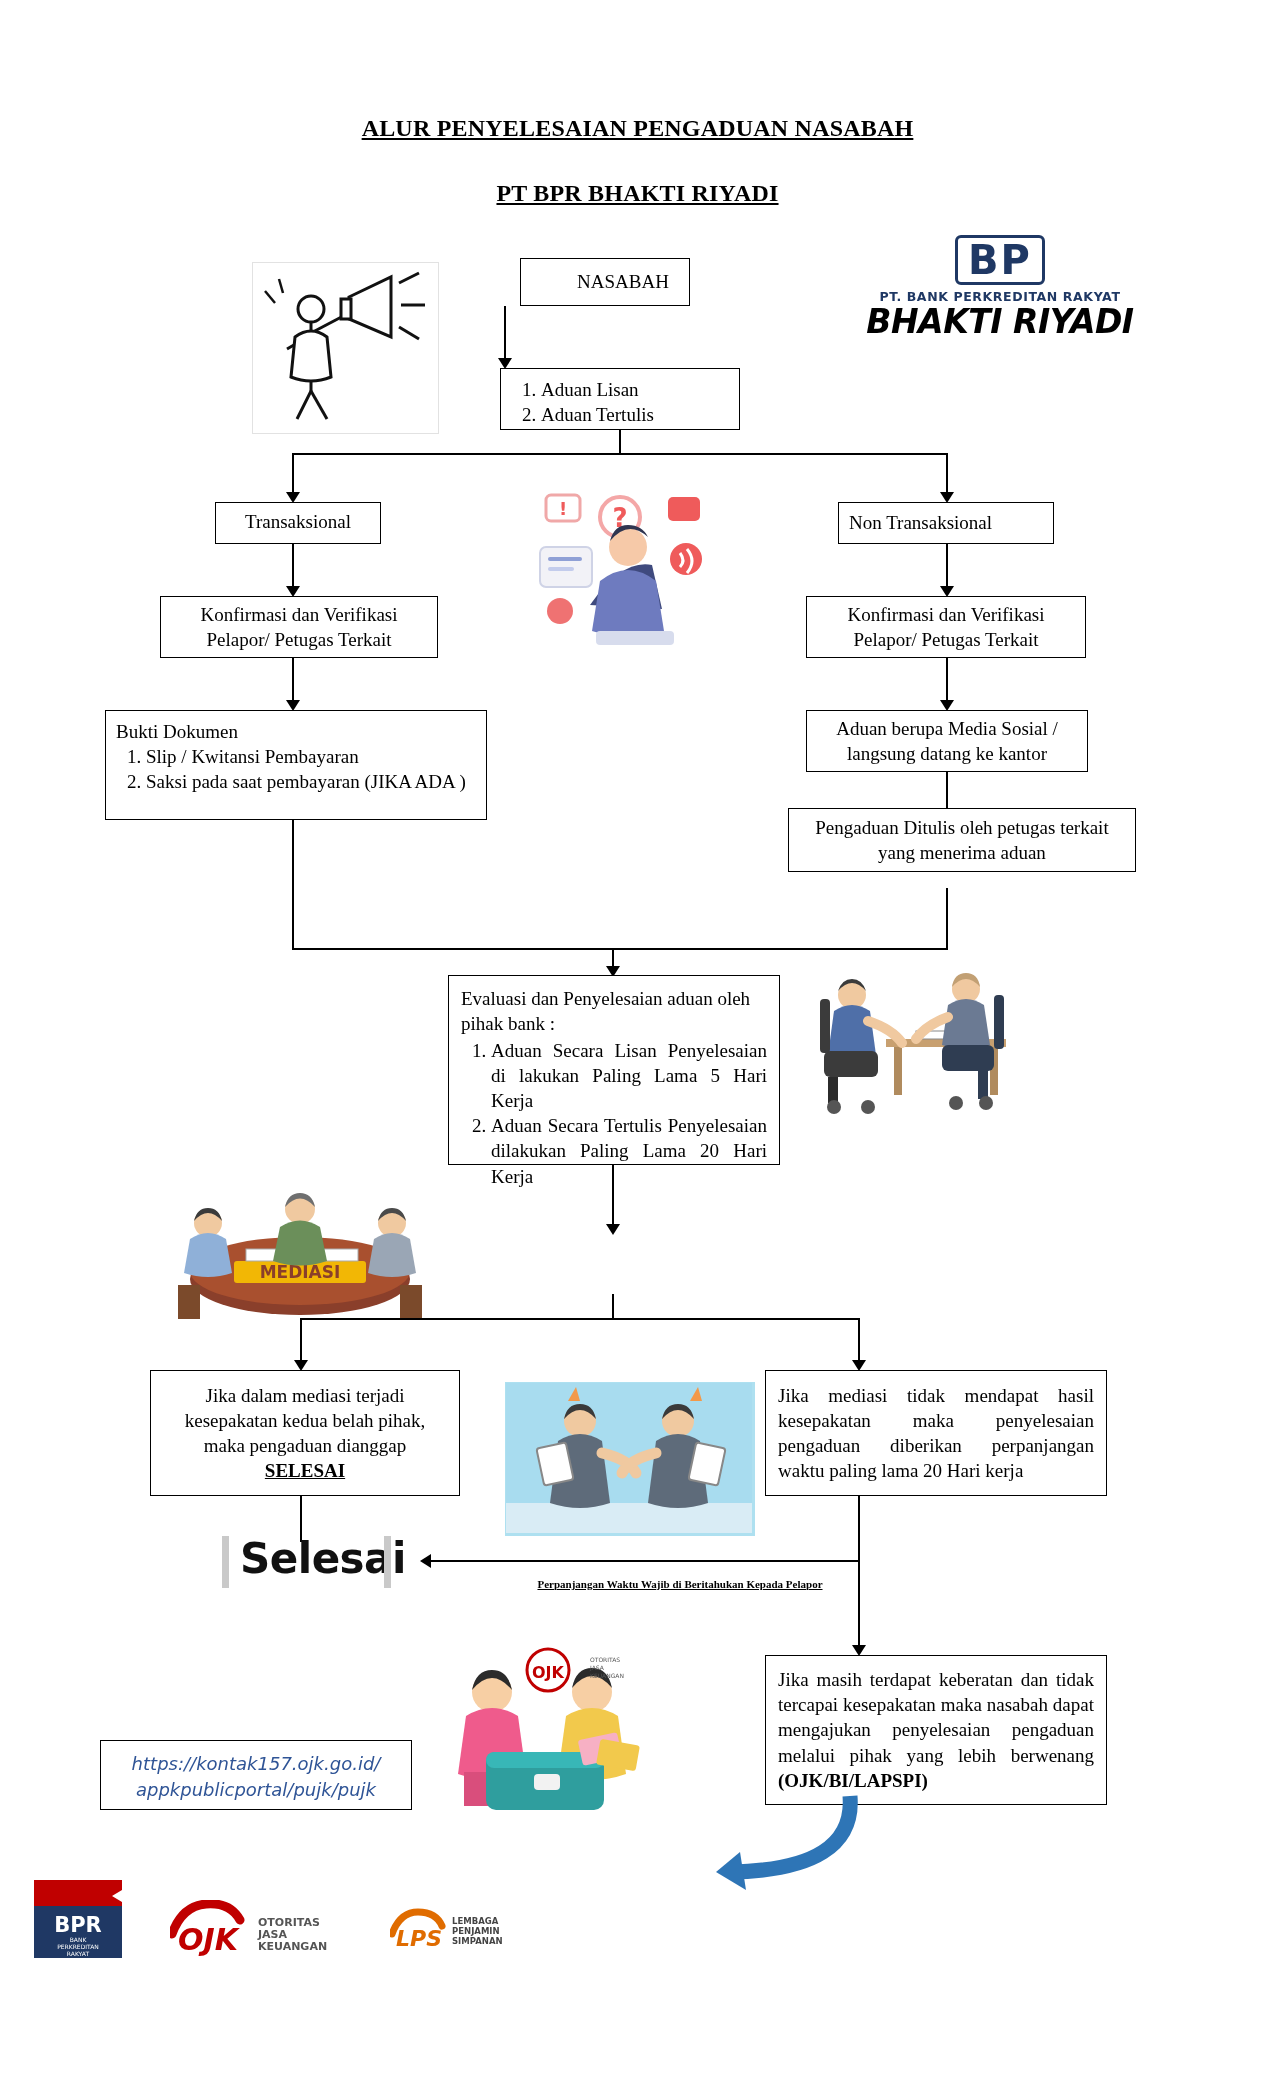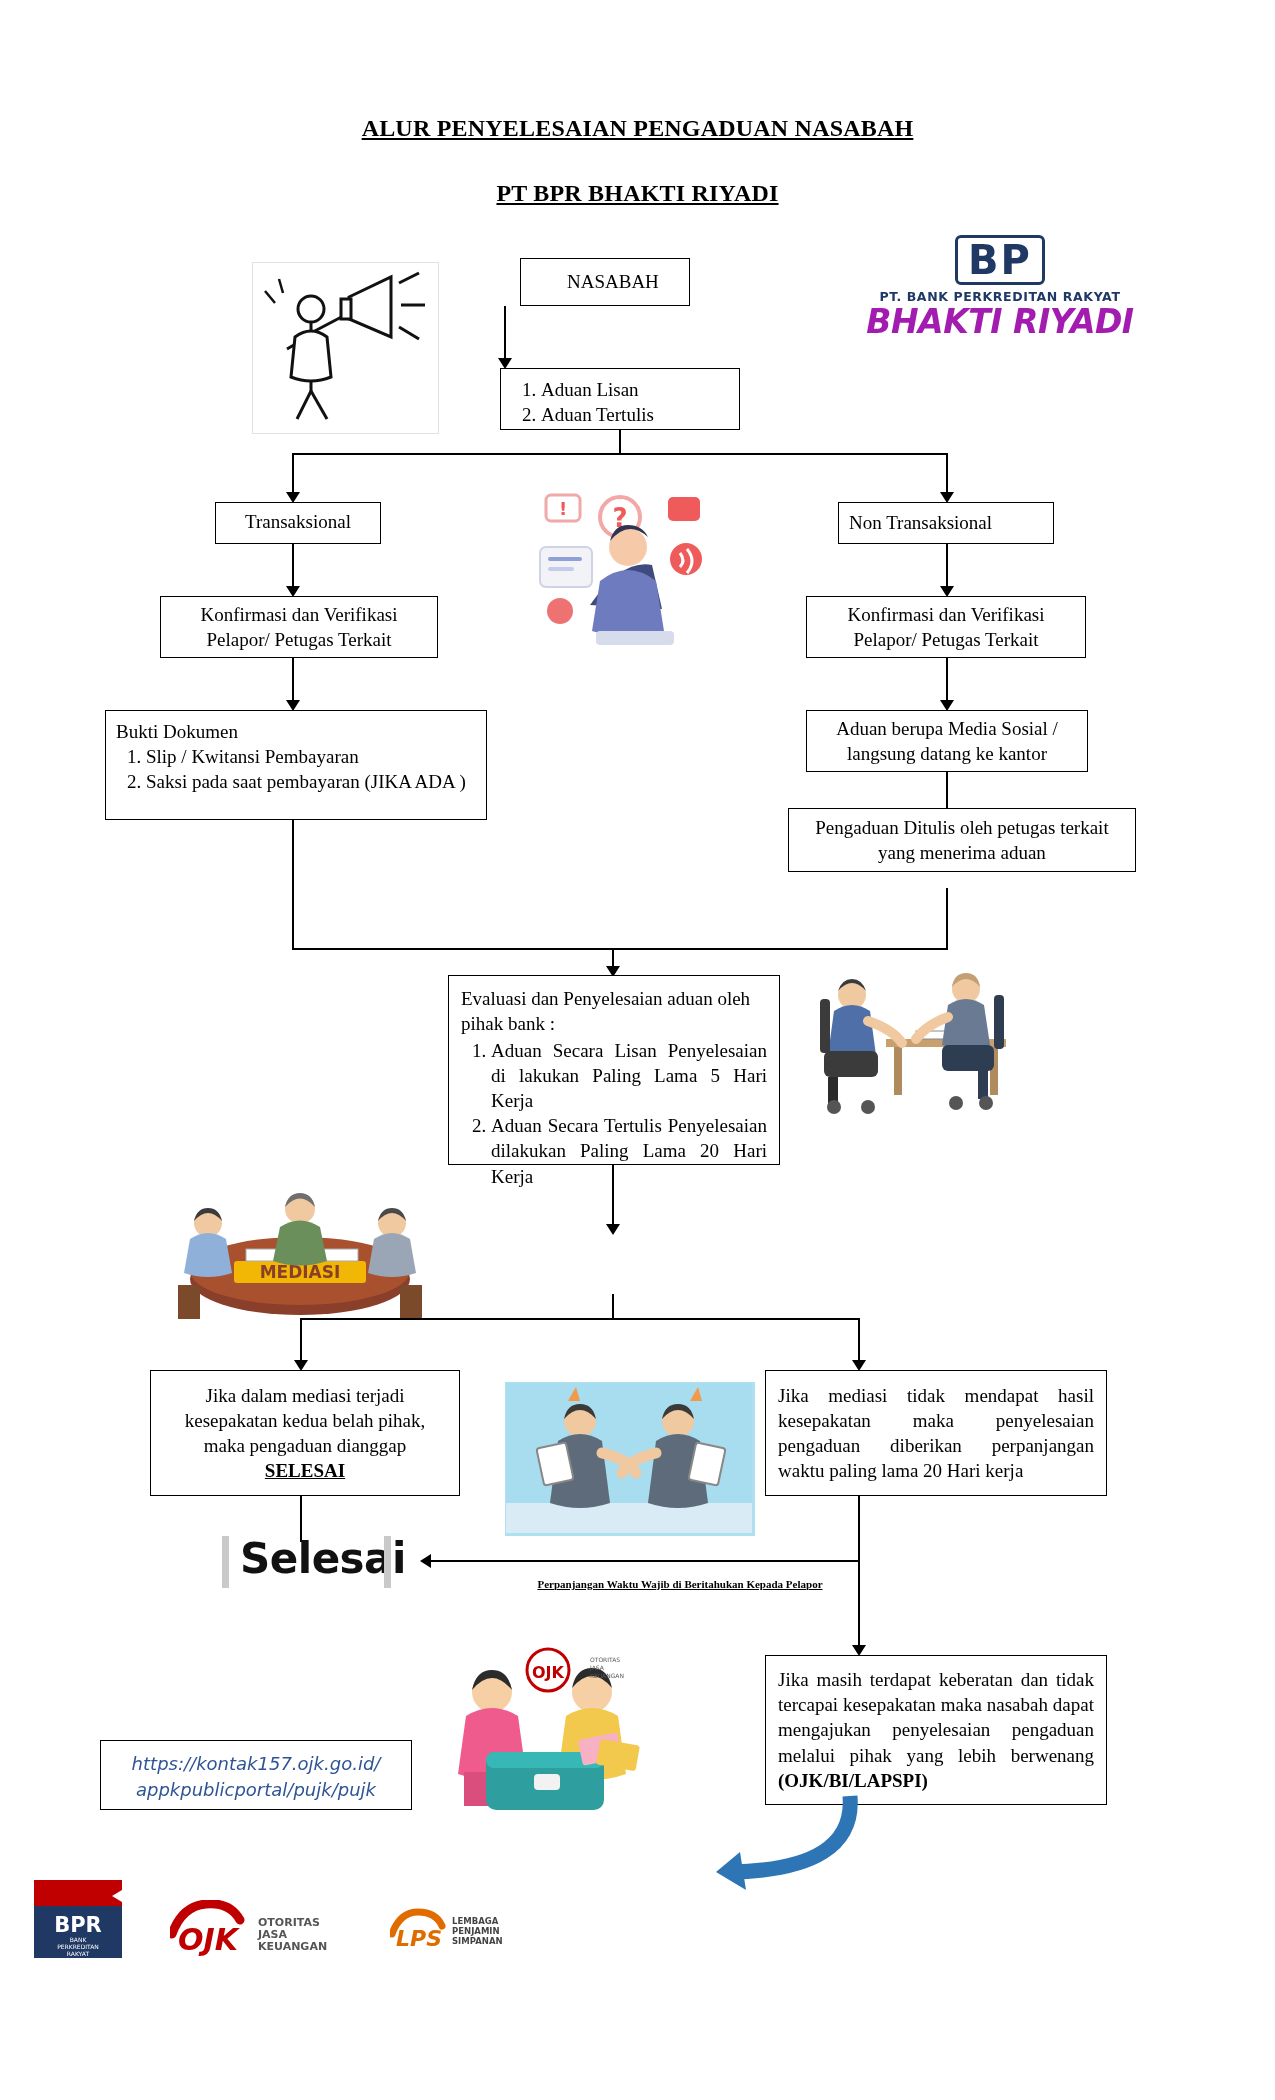--- a/index.html
+++ b/index.html
@@ -133,21 +133,21 @@
     font-weight: bold;
     letter-spacing: 0.6px;
     margin-top: 4px;
     color: #1f3864;
   }
   .bpr-main {
     font-size: 33px;
     font-weight: bold;
     font-style: italic;
     letter-spacing: -0.5px;
-    color: #a21caf;
+    color: #000000;
     margin-top: -2px;
   }
 
   .footer-logo {
     position: absolute;
     font-family: "DejaVu Sans", sans-serif;
   }
 
   .megaphone-box, .mediasi-box, .ojk-kid-box { position: absolute; }
 </style>
@@ -184,21 +184,21 @@
       </g>
     </svg>
   </div>
 
   <div class="logo-bpr-top" style="left:800px; top:235px; width:400px;">
     <div class="bp-mark">BP</div>
     <div class="bpr-sub">PT. BANK PERKREDITAN RAKYAT</div>
     <div class="bpr-main">BHAKTI RIYADI</div>
   </div>
 
-  <div class="box" style="left:520px; top:258px; width:170px; height:48px; display:flex; align-items:center; padding-left:46px;">
+  <div class="box" style="left:520px; top:258px; width:170px; height:48px; display:flex; align-items:center; justify-content:center;padding-left:46px;">
     <span>NASABAH</span>
   </div>
 
   <div class="line vline" style="left:504px; top:306px; height:54px;"></div>
   <div class="arrow-down" style="left:498px; top:358px;"></div>
 
   <div class="box" style="left:500px; top:368px; width:240px; height:62px; padding-top:8px;">
     <ol class="ol">
       <li>Aduan Lisan</li>
       <li>Aduan Tertulis</li>

